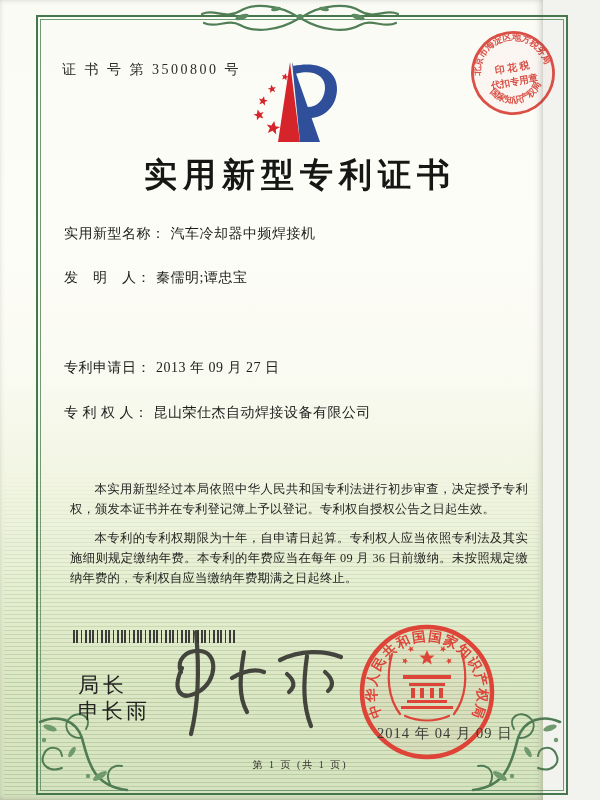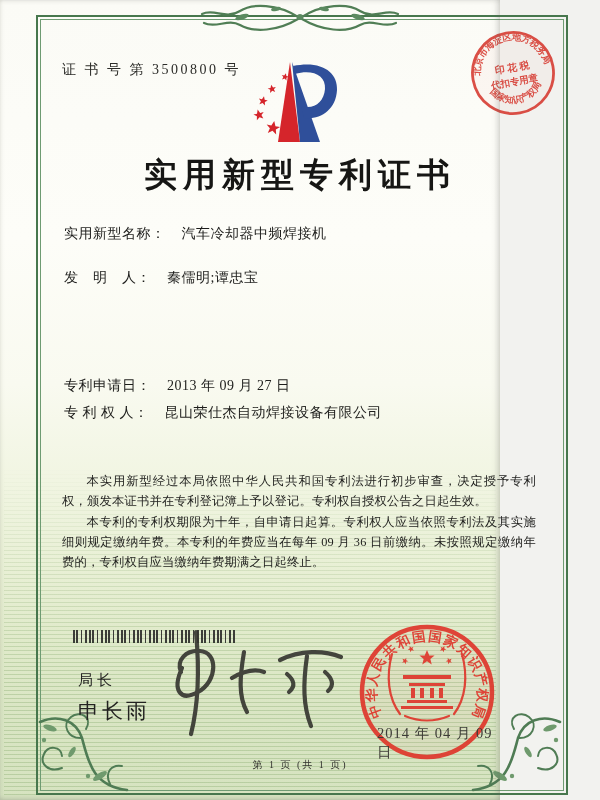--- a/index.html
+++ b/index.html
@@ -1,19 +1,19 @@
 <!DOCTYPE html>
 <html><head>
 <meta charset="utf-8">
 <style>
   html,body{margin:0;padding:0;}
   body{width:600px;height:800px;overflow:hidden;background:#f2f2ef;
        font-family:"Liberation Serif","DejaVu Serif",serif;}
   .abs{position:absolute;}
-  #canvas{position:relative;width:500px;height:800px;background:#c4b5fd;}
+  #canvas{position:relative;width:500px;height:800px;background:#c4b5fd;padding-left:43px;}
 
   
   #page-bg{inset:0;background:linear-gradient(180deg,
       #fbfbf6 0%, #fdfdf8 30%, #f9faf0 48%, #f1f5e2 60%,
       #e9f0d6 70%, #e0eaca 80%, #d9e5c3 90%, #d6e3c0 100%);}
   #guilloche{left:4px;right:4px;bottom:4px;height:330px;
       background:repeating-linear-gradient(180deg,
         rgba(116,158,92,.30) 0 1px, rgba(255,255,255,0) 1px 4px);
       -webkit-mask-image:linear-gradient(180deg,transparent 0,rgba(0,0,0,.55) 30%,#000 65%);
       mask-image:linear-gradient(180deg,transparent 0,rgba(0,0,0,.55) 30%,#000 65%);}
@@ -29,34 +29,34 @@
 
   .orn{z-index:3;}
 
   #cert-no{left:62px;top:61px;font-size:14px;letter-spacing:2.5px;color:#2c2c29;z-index:5;}
 
   #title{left:0;top:141px;width:600px;text-align:center;font-size:33px;font-weight:600;
          letter-spacing:6px;color:#161614;z-index:5;margin-top:12px;}
 
   .field-row{left:64px;width:480px;font-size:14px;letter-spacing:.5px;color:#1d1d1b;
          white-space:nowrap;z-index:5;}
-  .field-row .lab{margin-right:16px;}
+  .field-row .lab{margin-right:5px;}
 
   #body-text{left:62px;top:471px;width:474px;font-size:12.3px;line-height:20.3px;
          text-align:justify;color:#1f1f1d;letter-spacing:.2px;z-index:5;}
-  #body-text p{margin:0;text-indent:2em;}
+  #body-text p{margin:8px;text-indent:2em;}
 
   #barcode{left:73px;top:630px;width:162px;height:13px;z-index:5;opacity:.88;
       background:repeating-linear-gradient(90deg,
         #262624 0 2px, rgba(0,0,0,0) 2px 3px,
         #262624 3px 5px, rgba(0,0,0,0) 5px 8px,
         #262624 8px 9px, rgba(0,0,0,0) 9px 12px,
         #262624 12px 14px, rgba(0,0,0,0) 14px 16px);}
 
-  #director-title{left:78px;top:671px;font-size:15px;letter-spacing:4px;color:#222220;z-index:5;}
+  #director-title{left:78px;top:671px;font-size:21px;letter-spacing:4px;color:#222220;z-index:5;}
   #director-name{left:78px;top:697px;font-size:21px;letter-spacing:3px;color:#222220;z-index:5;}
   #signature{left:160px;top:626px;z-index:6;}
 
   #tax-stamp{left:469px;top:29px;transform:rotate(-10deg);z-index:6;opacity:.88;}
   #official-seal{left:356px;top:618px;z-index:6;opacity:.93;}
   #seal-date{left:377px;top:724px;font-size:14.5px;letter-spacing:1px;color:#3d3c37;z-index:7;}
 
   #footer{left:0;top:758px;width:600px;text-align:center;font-size:10px;
           letter-spacing:2px;color:#33332f;z-index:5;}
 </style>
@@ -157,21 +157,21 @@
   </svg>
 
   <div id="title" class="abs">实用新型专利证书</div>
 
   <div class="abs field-row" style="top:225px">
     <span class="lab">实用新型名称：</span><span>汽车冷却器中频焊接机</span>
   </div>
   <div class="abs field-row" style="top:269px">
     <span class="lab">发　明　人：</span><span>秦儒明;谭忠宝</span>
   </div>
-  <div class="abs field-row" style="top:377px">
+  <div class="abs field-row" style="top:359px">
     <span class="lab">专利申请日：</span><span>2013 年 09 月 27 日</span>
   </div>
   <div class="abs field-row" style="top:404px">
     <span class="lab">专 利 权 人：</span><span>昆山荣仕杰自动焊接设备有限公司</span>
   </div>
 
   <div id="body-text" class="abs">
     <p>本实用新型经过本局依照中华人民共和国专利法进行初步审查，决定授予专利权，颁发本证书并在专利登记簿上予以登记。专利权自授权公告之日起生效。</p>
     <p>本专利的专利权期限为十年，自申请日起算。专利权人应当依照专利法及其实施细则规定缴纳年费。本专利的年费应当在每年 09 月 36 日前缴纳。未按照规定缴纳年费的，专利权自应当缴纳年费期满之日起终止。</p>
   </div>

